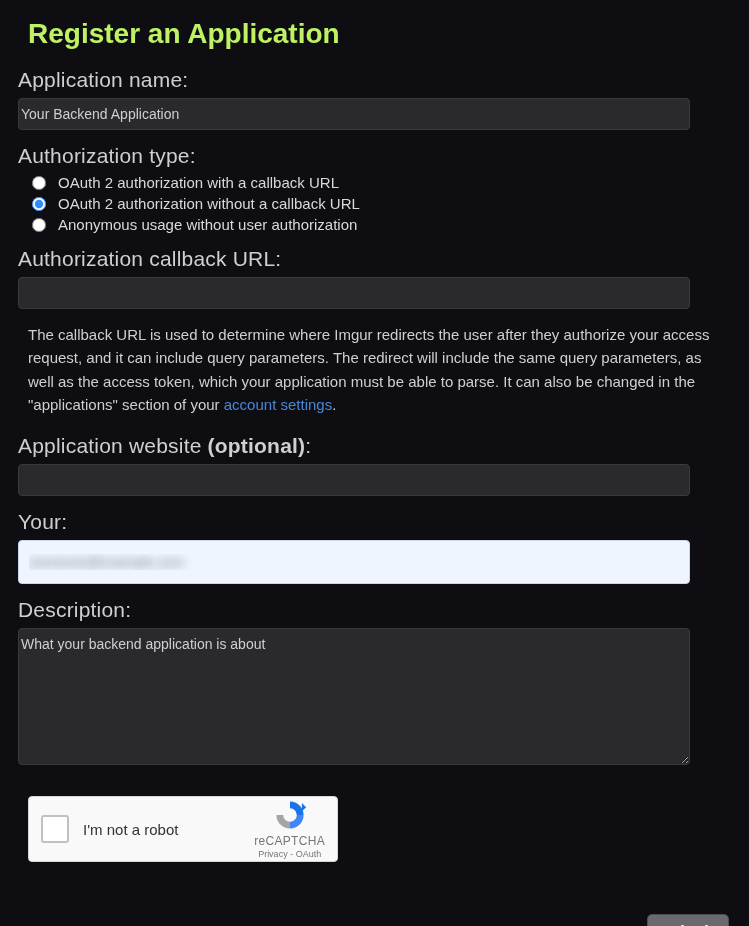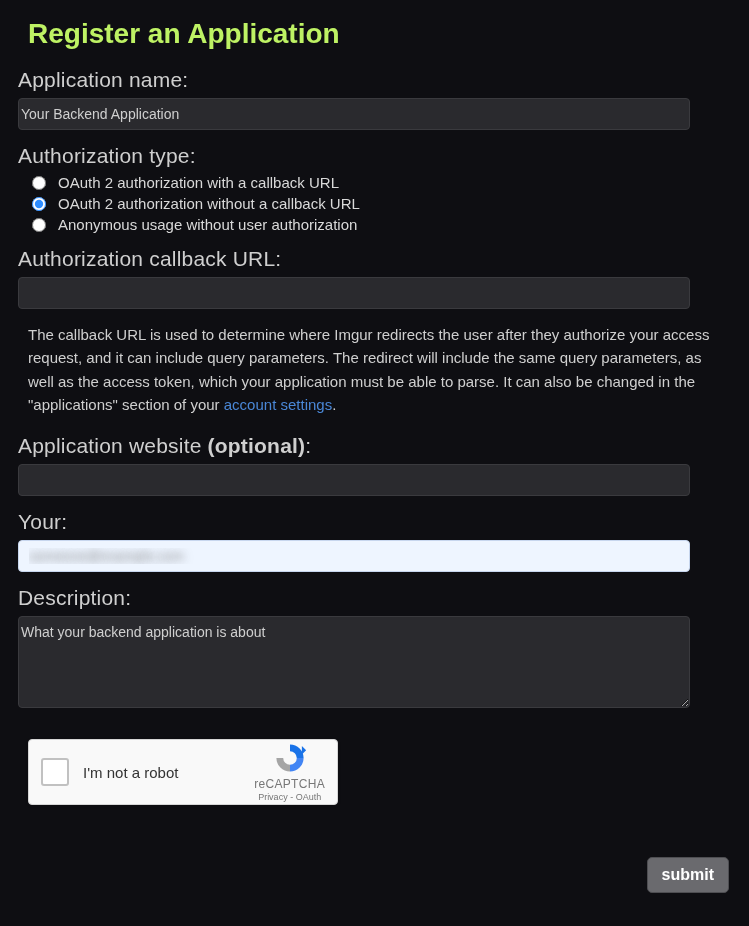--- a/index.html
+++ b/index.html
@@ -31,21 +31,21 @@
       width: 672px;
       background: #2a2a2e;
       border: 1px solid #3a3a3e;
       border-radius: 4px;
       color: #cfcfcf;
       font-size: 14px;
       padding: 7px 2px;
       font-family: inherit;
     }
     .text-input { height: 32px; }
-    .textarea-input { height: 92px; resize: both; }
+    .textarea-input { height: 137px; resize: both; }
     .text-input::placeholder, .textarea-input::placeholder { color: #bdbdbd; }
     .field-block { margin-bottom: 14px; }
     .radio-group { margin: 6px 0 14px 14px; }
     .radio-row {
       display: flex;
       align-items: center;
       gap: 12px;
       margin-bottom: 4px;
       font-size: 15px;
       color: #d9d9d9;
@@ -58,21 +58,21 @@
     .help-text {
       color: #cfcfcf;
       font-size: 15px;
       line-height: 1.55;
       margin: 12px 10px 18px 10px;
       max-width: 690px;
     }
     .help-text a { color: #4a87d6; text-decoration: none; }
     .email-input {
       width: 672px;
-      height: 32px;
+      height: 44px;
       background: #eef5ff;
       border: 1px solid #c7d6ee;
       border-radius: 4px;
       color: transparent;
       text-shadow: 0 0 8px rgba(120,120,120,0.9);
       padding: 7px 10px;
       font-size: 14px;
       font-family: inherit;
     }
     .captcha-box {

